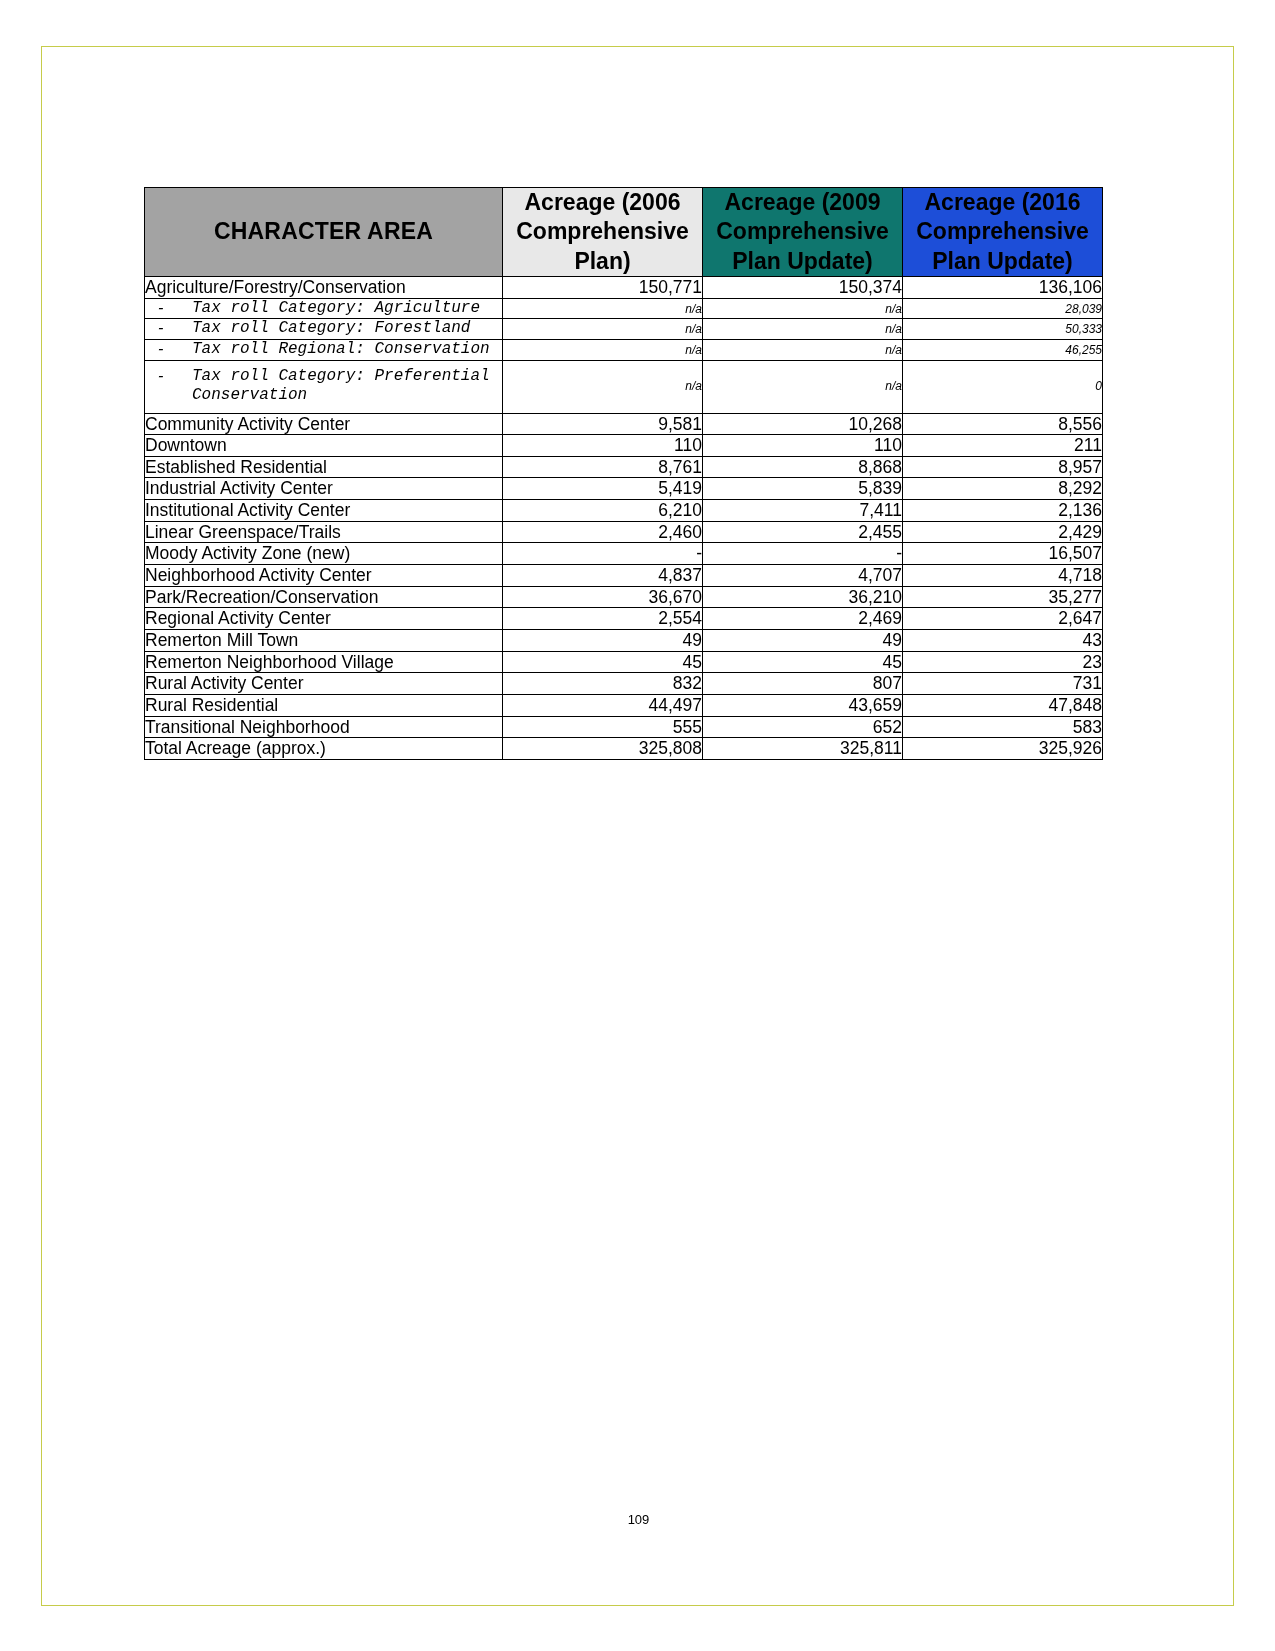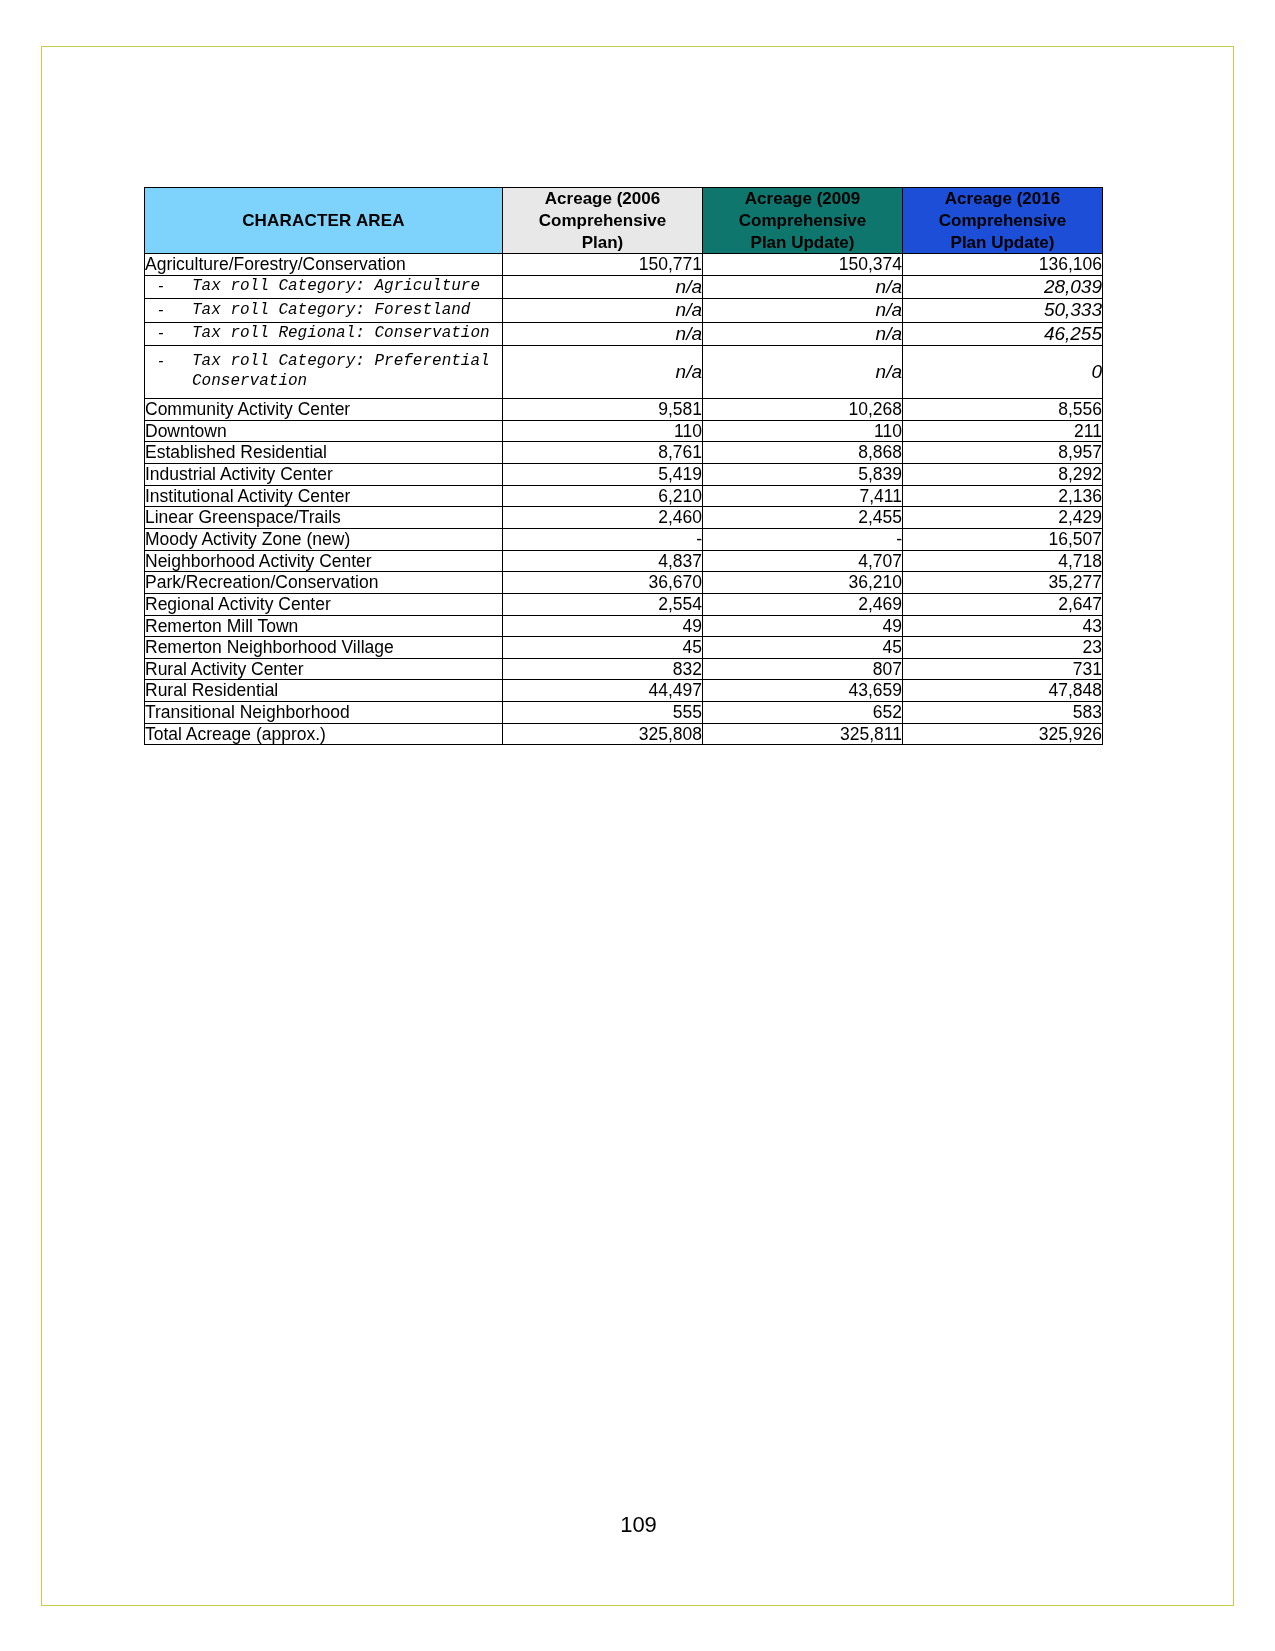--- a/index.html
+++ b/index.html
@@ -48,21 +48,21 @@
   table.acreage td {
     border: 1px solid #000000;
     padding: 0;
     vertical-align: middle;
   }
 
   
   thead th {
     background: #e8e8e8;
     font-weight: bold;
-    font-size: 17px;
+    font-size: 23px;
     line-height: 1.28;
     text-align: center;
     padding: 7px 6px 8px 6px;
   }
   thead th.head-name {
     letter-spacing: 0.2px;
   }
 
   
   td.name {
@@ -81,21 +81,21 @@
 
   
   tr.subrow td.name {
     font-style: italic;
     font-size: 16px;
     padding-left: 9px;
     white-space: normal;
   }
   tr.subrow td.value {
     font-style: italic;
-    font-size: 19px;
+    font-size: 12px;
     padding-left: 33px;
   }
   .sub-wrap {
     display: flex;
     align-items: flex-start;
   }
   .sub-dash {
     width: 38px;
     flex: 0 0 38px;
     font-style: italic;
@@ -116,42 +116,42 @@
     padding-right: 0px;
     letter-spacing: -0.15px;
   }
 
   .page-number {
     position: absolute;
     left: 0;
     top: 1465px;
     width: 1193px;
     text-align: center;
-    font-size: 22px;
+    font-size: 13px;
     font-family: "Liberation Sans", sans-serif;
     color: #000000;
   }
 </style>
 </head>
 <body>
 
 <div class="page-frame" style="border-color: rgb(198, 204, 74);">
 
   <div class="content">
 
     <table class="acreage">
       <colgroup>
         <col class="c-name">
         <col class="c-val">
         <col class="c-val">
         <col class="c-val">
       </colgroup>
       <thead>
         <tr>
-          <th class="head-name" style="background: #7dd3fc;">
+          <th class="head-name" style="background: #a3a3a3;">
             <span>CHARACTER AREA</span>
           </th>
           <th style="background: rgb(232, 232, 232);">
             <span>Acreage (2006</span><br>
             <span>Comprehensive</span><br>
             <span>Plan)</span>
           </th>
           <th style="background: #0f766e;">
             <span>Acreage (2009</span><br>
             <span>Comprehensive</span><br>

